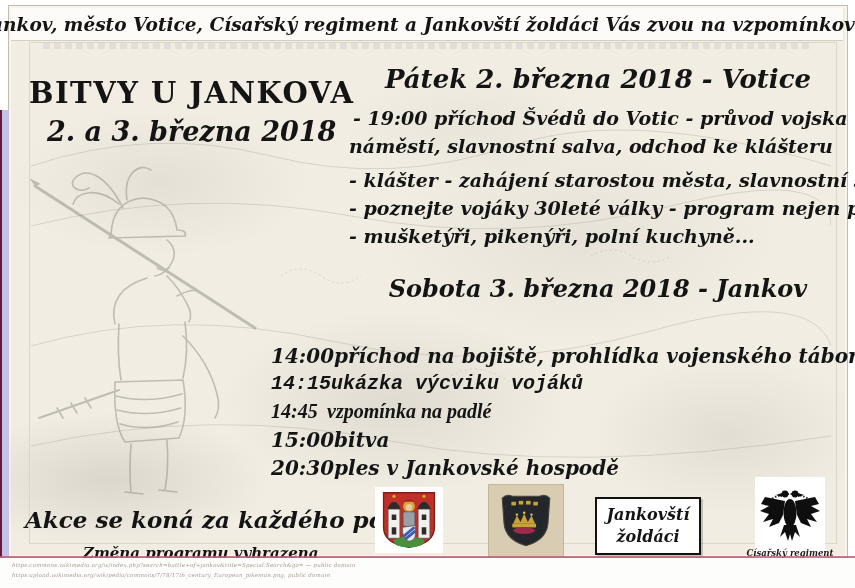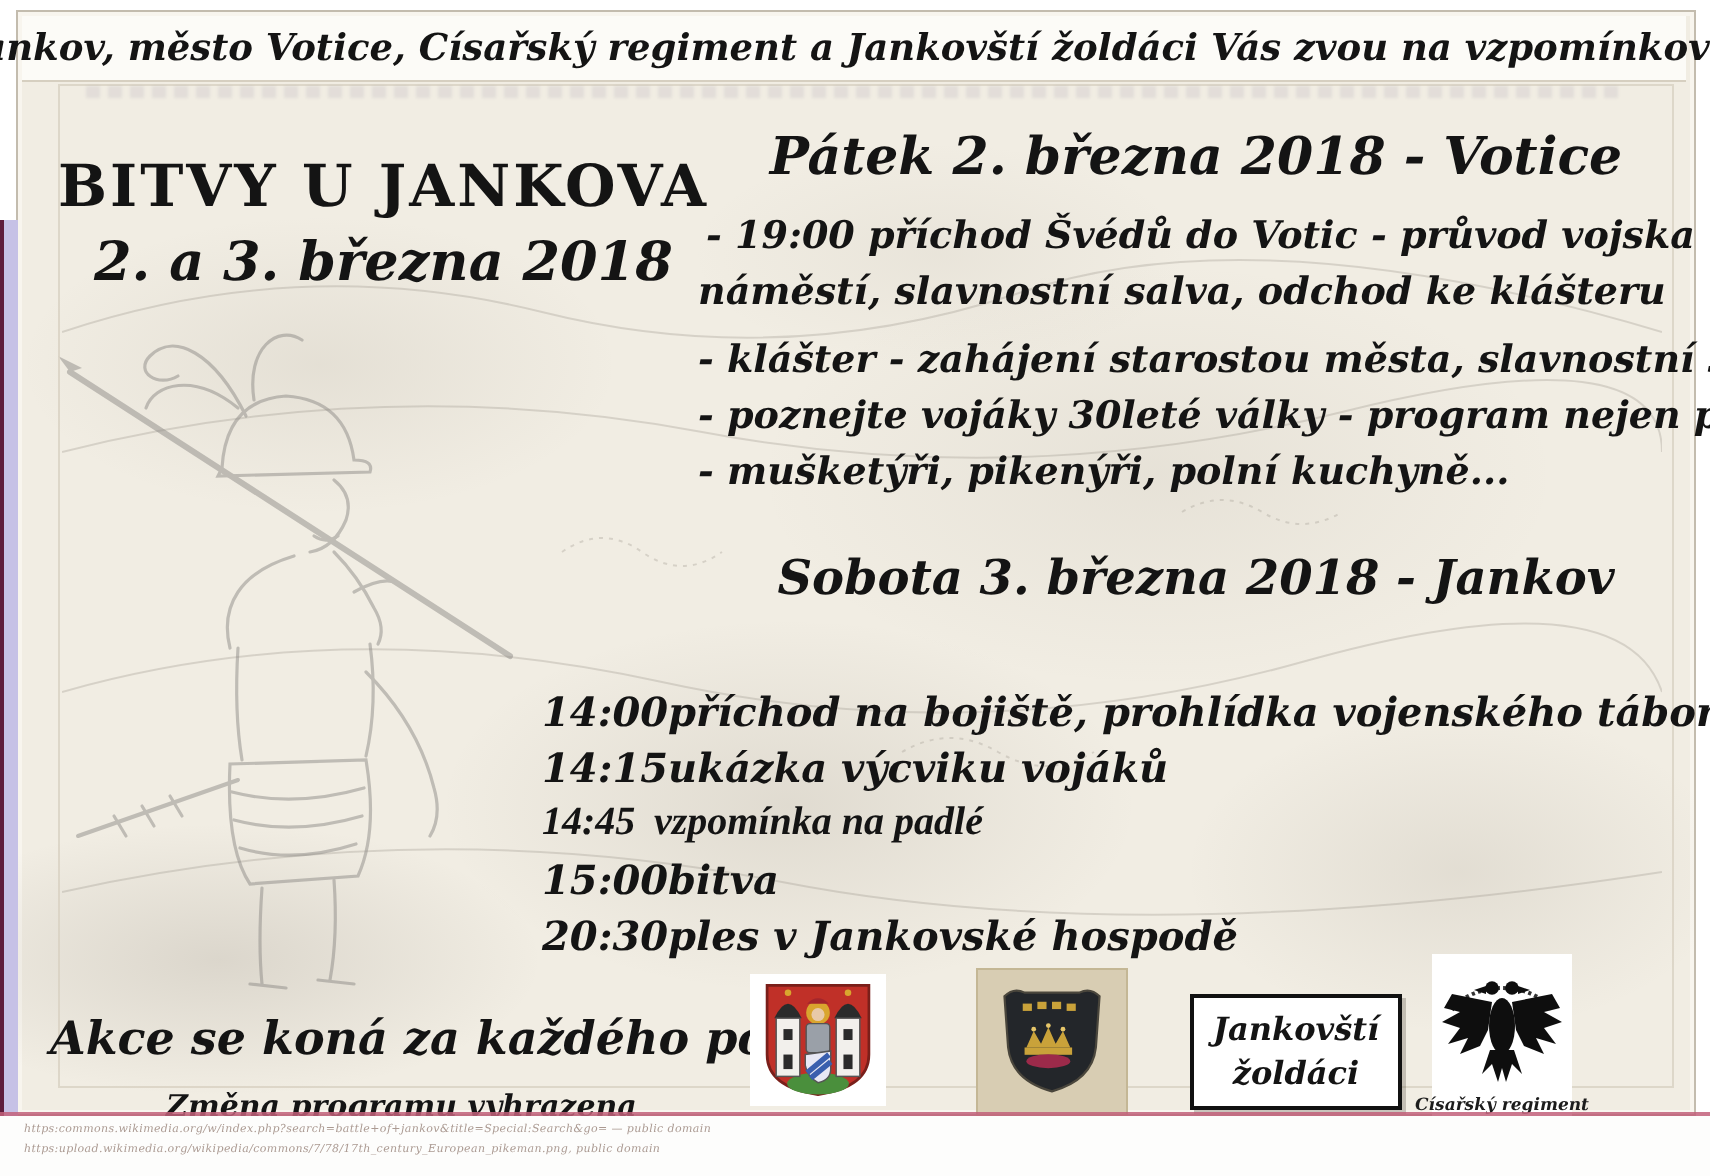--- a/index.html
+++ b/index.html
@@ -58,21 +58,21 @@
   .fineprint{position:absolute;left:12px;font-size:5.5px;letter-spacing:.2px;color:#ab9a92;font-style:italic;white-space:nowrap;}
 
   .soldier{position:absolute;left:18px;top:150px;opacity:.5;pointer-events:none;}
   .hills{position:absolute;left:22px;top:40px;opacity:.30;pointer-events:none;}
 
   .logo-box{position:absolute;background:#ffffff;}
   .votice-box{left:375px;top:487px;width:68px;height:66px;display:flex;align-items:center;justify-content:center;}
   .jankov-box{left:488px;top:484px;width:74px;height:72px;background:#d8cdb3;border:1px solid #c4b795;display:flex;align-items:center;justify-content:center;}
   .zoldaci-box{left:595px;top:497px;width:102px;height:54px;border:2px solid #111;display:flex;flex-direction:column;align-items:center;justify-content:center;box-shadow:2px 2px 0 rgba(60,50,40,.25);}
   .zoldaci-box .zl{font-size:16px;font-style:italic;font-weight:bold;line-height:22px;}
-  .eagle-box{left:716px;top:477px;width:70px;height:87px;display:flex;flex-direction:column;align-items:center;justify-content:flex-start;}
+  .eagle-box{left:755px;top:477px;width:70px;height:87px;display:flex;flex-direction:column;align-items:center;justify-content:flex-start;}
   .eagle-caption{font-size:8.5px;font-weight:bold;font-style:italic;color:#1c1c1c;margin-top:1px;white-space:nowrap;}
 </style>
 </head>
 <body>
 
 <div class="poster">
   <div class="texture"></div>
 
   <svg class="hills" width="800" height="500" viewBox="0 0 800 500">
     <g fill="none" stroke="#9a948a" stroke-width="1">
@@ -124,21 +124,21 @@
   <div class="fline" style="top:129px;">náměstí, slavnostní salva, odchod ke klášteru</div>
   <div class="fline" style="top:163px;">- klášter - zahájení starostou města, slavnostní salva</div>
   <div class="fline" style="top:191px;">- poznejte vojáky 30leté války - program nejen pro děti</div>
   <div class="fline" style="top:219px;">- mušketýři, pikenýři, polní kuchyně...</div>
 
   <div class="saturday-h">Sobota 3. března 2018 - Jankov</div>
 
   <div class="srow" style="top:338px;">
     <span class="time">14:00</span><span class="act">příchod na bojiště, prohlídka vojenského tábora</span>
   </div>
-  <div class="srow" style="top:366px;">
+  <div class="srow" style="top:366px;font-family:Liberation Mono, monospace;">
     <span class="time">14:15</span><span class="act">ukázka výcviku vojáků</span>
   </div>
   <div class="srow" style="top:394px;font-family:Liberation Serif, serif;">
     <span class="time">14:45</span><span class="act">vzpomínka na padlé</span>
   </div>
   <div class="srow" style="top:422px;">
     <span class="time">15:00</span><span class="act">bitva</span>
   </div>
   <div class="srow" style="top:450px;">
     <span class="time">20:30</span><span class="act">ples v Jankovské hospodě</span>

